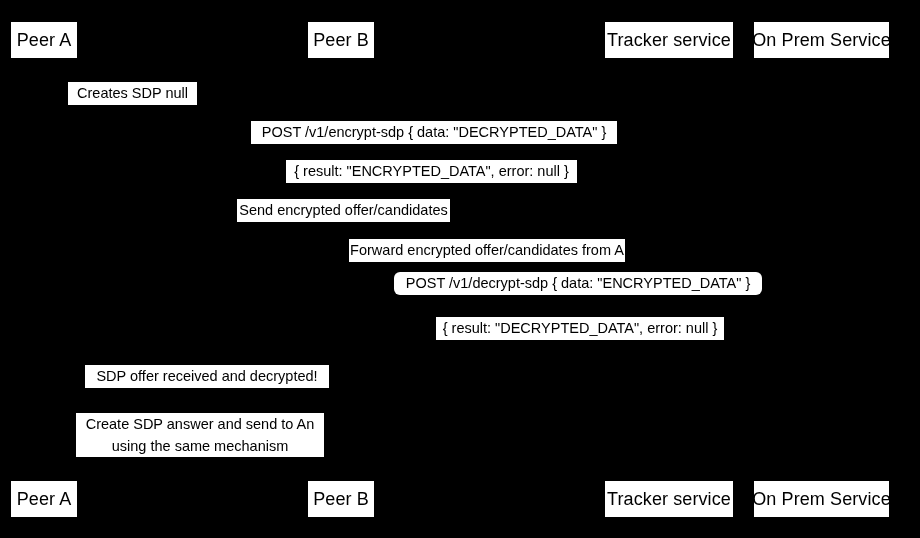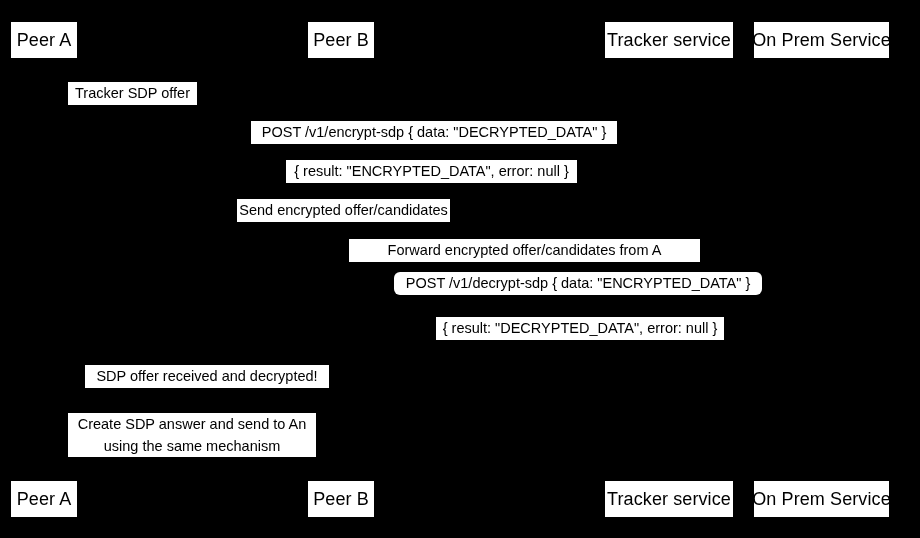--- a/index.html
+++ b/index.html
@@ -86,37 +86,37 @@
   <div class="arrow" style="left:44px; top:224px; width:625px;"></div>
   <div class="arrow" style="left:341px; top:263px; width:328px;"></div>
   <div class="arrow" style="left:341px; top:303px; width:480px;"></div>
   <div class="arrow" style="left:341px; top:341px; width:480px;"></div>
 
   <div class="participant" style="left:11px; top:22px; width:66px;">Peer A</div>
   <div class="participant" style="left:308px; top:22px; width:66px;">Peer B</div>
   <div class="participant" style="left:605px; top:22px; width:128px;">Tracker service</div>
   <div class="participant" style="left:754px; top:22px; width:135px;">On Prem Service</div>
 
-  <div class="msg-label" style="left:68px; top:82px; width:129px;">Tracker SDP offer</div>
+  <div class="msg-label" style="left:68px; top:82px; width:129px;">Creates SDP null</div>
 
   <div class="msg-label" style="left:251px; top:121px; width:366px;">POST /v1/encrypt-sdp { data: "DECRYPTED_DATA" }</div>
 
   <div class="msg-label" style="left:286px; top:160px; width:291px;">{ result: "ENCRYPTED_DATA", error: null }</div>
 
   <div class="msg-label" style="left:237px; top:199px; width:213px;">Send encrypted offer/candidates</div>
 
-  <div class="msg-label" style="left:349px; top:239px; width:351px;">Forward encrypted offer/candidates from A</div>
+  <div class="msg-label" style="left:349px; top:239px; width:276px;">Forward encrypted offer/candidates from A</div>
 
   <div class="msg-label" style="left:394px; top:272px; width:368px;border-radius:6px;">POST /v1/decrypt-sdp { data: "ENCRYPTED_DATA" }</div>
 
   <div class="msg-label" style="left:436px; top:317px; width:288px;">{ result: "DECRYPTED_DATA", error: null }</div>
 
   <div class="msg-label" style="left:72px; top:365px; width:244px;margin-left:13px;">SDP offer received and decrypted!</div>
 
-  <div class="msg-label two-line" style="left:68px; top:413px; width:248px;">
+  <div class="msg-label two-line" style="left:76px; top:413px; width:248px;">
     <span class="line">Create SDP answer and send to An</span>
     <span class="line">using the same mechanism</span>
   </div>
 
   <div class="participant" style="left:11px; top:481px; width:66px;">Peer A</div>
   <div class="participant" style="left:308px; top:481px; width:66px;">Peer B</div>
   <div class="participant" style="left:605px; top:481px; width:128px;">Tracker service</div>
   <div class="participant" style="left:754px; top:481px; width:135px;">On Prem Service</div>
 
 </div>

